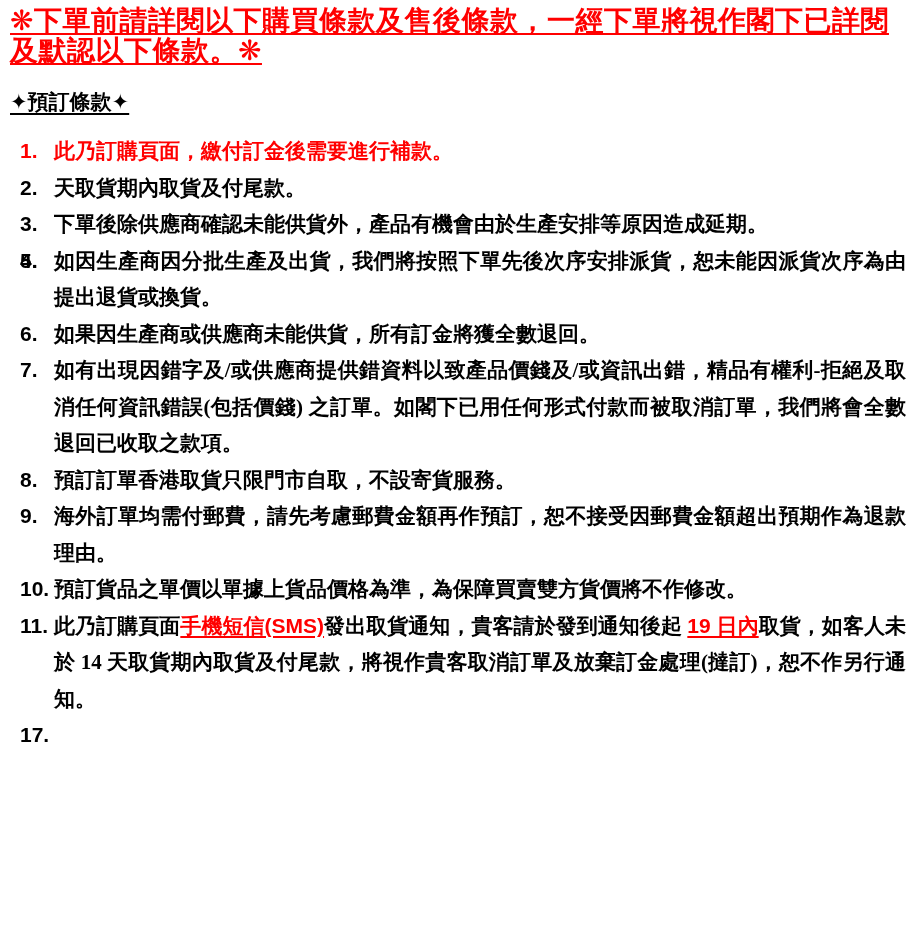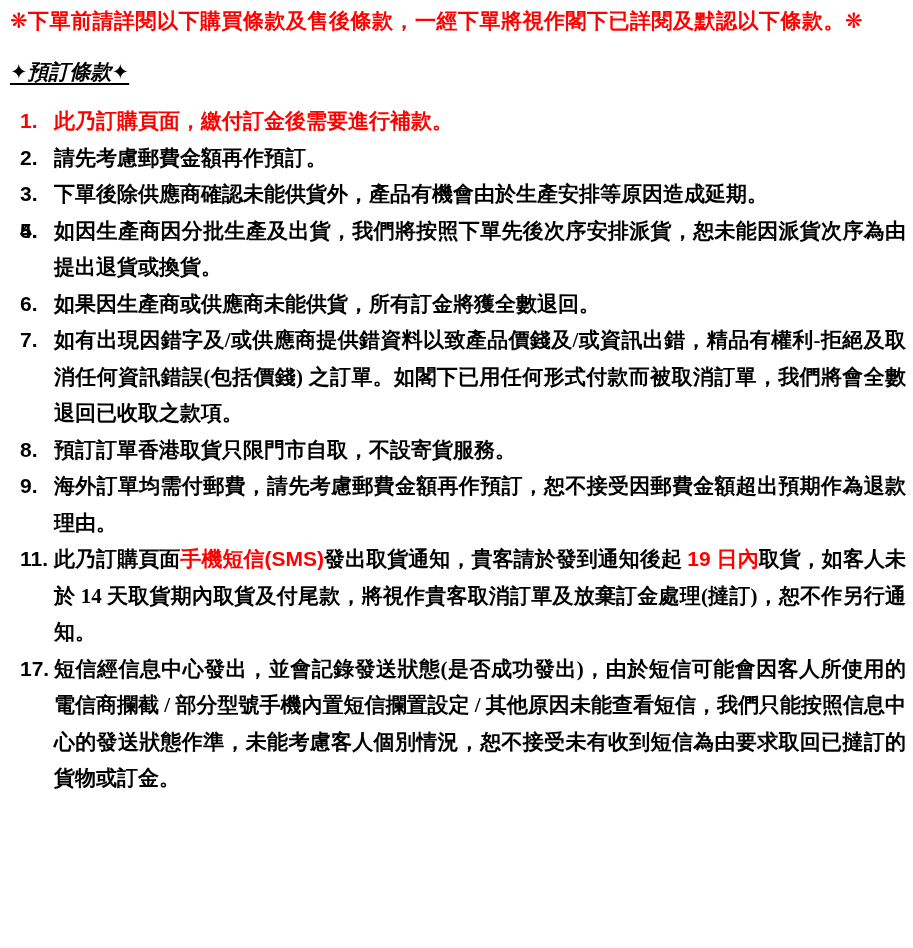--- a/index.html
+++ b/index.html
@@ -13,31 +13,31 @@
     overflow: hidden;
     font-family: "Liberation Sans", "DejaVu Sans", sans-serif;
     font-weight: 700;
     color: #000000;
   }
   .doc {
     padding: 6px 7px 0 10px;
   }
   .title {
     color: #ff0000;
-    font-size: 21px;
+    font-size: 28px;
     line-height: 30px;
+    text-decoration: underline;
     text-underline-offset: 3px;
     margin: 0 0 21px 0;
     letter-spacing: 0.5px;
   }
   .section-header {
     font-size: 21px;
     line-height: 30px;
     margin: 0 0 16px 0;
-    font-style: italic;
   }
   .section-header .hd {
     text-decoration: underline;
     text-underline-offset: 4px;
   }
   .terms {
     margin: 0;
   }
   .term {
     position: relative;
@@ -48,39 +48,41 @@
   }
   .term-number {
     position: absolute;
     left: 10px;
     top: 0;
   }
   .term.red { color: #ff0000; }
   .seg-normal { color: inherit; font-family: Liberation Serif, serif; }
   .seg-red-underline {
     color: #ff0000;
+    text-decoration: underline;
     text-underline-offset: 3px;
   }
 </style>
 </head>
 <body>
 
 <div class="doc">
   <div class="title">❋下單前請詳閱以下購買條款及售後條款，一經下單將視作閣下已詳閱及默認以下條款。❋</div>
 
   <div class="section-header">
     <span class="hd">✦預訂條款✦</span>
   </div>
 
   <div class="terms">
       <div class="term red"><span class="term-number">1.</span><span class="seg-normal">此乃訂購頁面，繳付訂金後需要進行補款。</span></div>
-      <div class="term"><span class="term-number">2.</span><span class="seg-normal">請先考慮郵費金額再作預訂。</span></div>
+      <div class="term"><span class="term-number">2.</span><span class="seg-normal">天取貨期內取貨及付尾款。</span></div>
       <div class="term"><span class="term-number">3.</span><span class="seg-normal">下單後除供應商確認未能供貨外，產品有機會由於生產安排等原因造成延期。</span></div>
       <div class="term"><span class="term-number">4.</span></div>
       <div class="term"><span class="term-number">5.</span><span class="seg-normal">如因生產商因分批生產及出貨，我們將按照下單先後次序安排派貨，恕未能因派貨次序為由提出退貨或換貨。</span></div>
       <div class="term"><span class="term-number">6.</span><span class="seg-normal">如果因生產商或供應商未能供貨，所有訂金將獲全數退回。</span></div>
       <div class="term"><span class="term-number">7.</span><span class="seg-normal">如有出現因錯字及/或供應商提供錯資料以致產品價錢及/或資訊出錯，精品有權利-拒絕及取消任何資訊錯誤(包括價錢) 之訂單。如閣下已用任何形式付款而被取消訂單，我們將會全數退回已收取之款項。</span></div>
       <div class="term"><span class="term-number">8.</span><span class="seg-normal">預訂訂單香港取貨只限門市自取，不設寄貨服務。</span></div>
       <div class="term"><span class="term-number">9.</span><span class="seg-normal">海外訂單均需付郵費，請先考慮郵費金額再作預訂，恕不接受因郵費金額超出預期作為退款理由。</span></div>
+      <div class="term"><span class="term-number">10.</span><span class="seg-normal">預訂貨品之單價以單據上貨品價格為準，為保障買賣雙方貨價將不作修改。</span></div>
       <div class="term"><span class="term-number">11.</span><span class="seg-normal">此乃訂購頁面</span><span class="seg-red-underline">手機短信(SMS)</span><span class="seg-normal">發出取貨通知，貴客請於發到通知後起 </span><span class="seg-red-underline">19 日內</span><span class="seg-normal">取貨，如客人未於 14 天取貨期內取貨及付尾款，將視作貴客取消訂單及放棄訂金處理(撻訂)，恕不作另行通知。</span></div>
-      <div class="term"><span class="term-number">17.</span><span class="seg-normal">短信經信息中心發出，並會記錄發送狀態(是否成功發出)，由於短信可能會因客人所使用的電信商攔截 / 部分型號手機內置短信攔置設定 / 其他原因未能查看短信，我們只能按照信息中心的發送狀態作準，未能考慮客人個別情況，恕不接受未有收到短信為由要求取回已撻訂的貨物或訂金。</span></div>
+      <div class="term"><span class="term-number">17.</span></div>
     </div>
 </div>
 
 </body></html>

